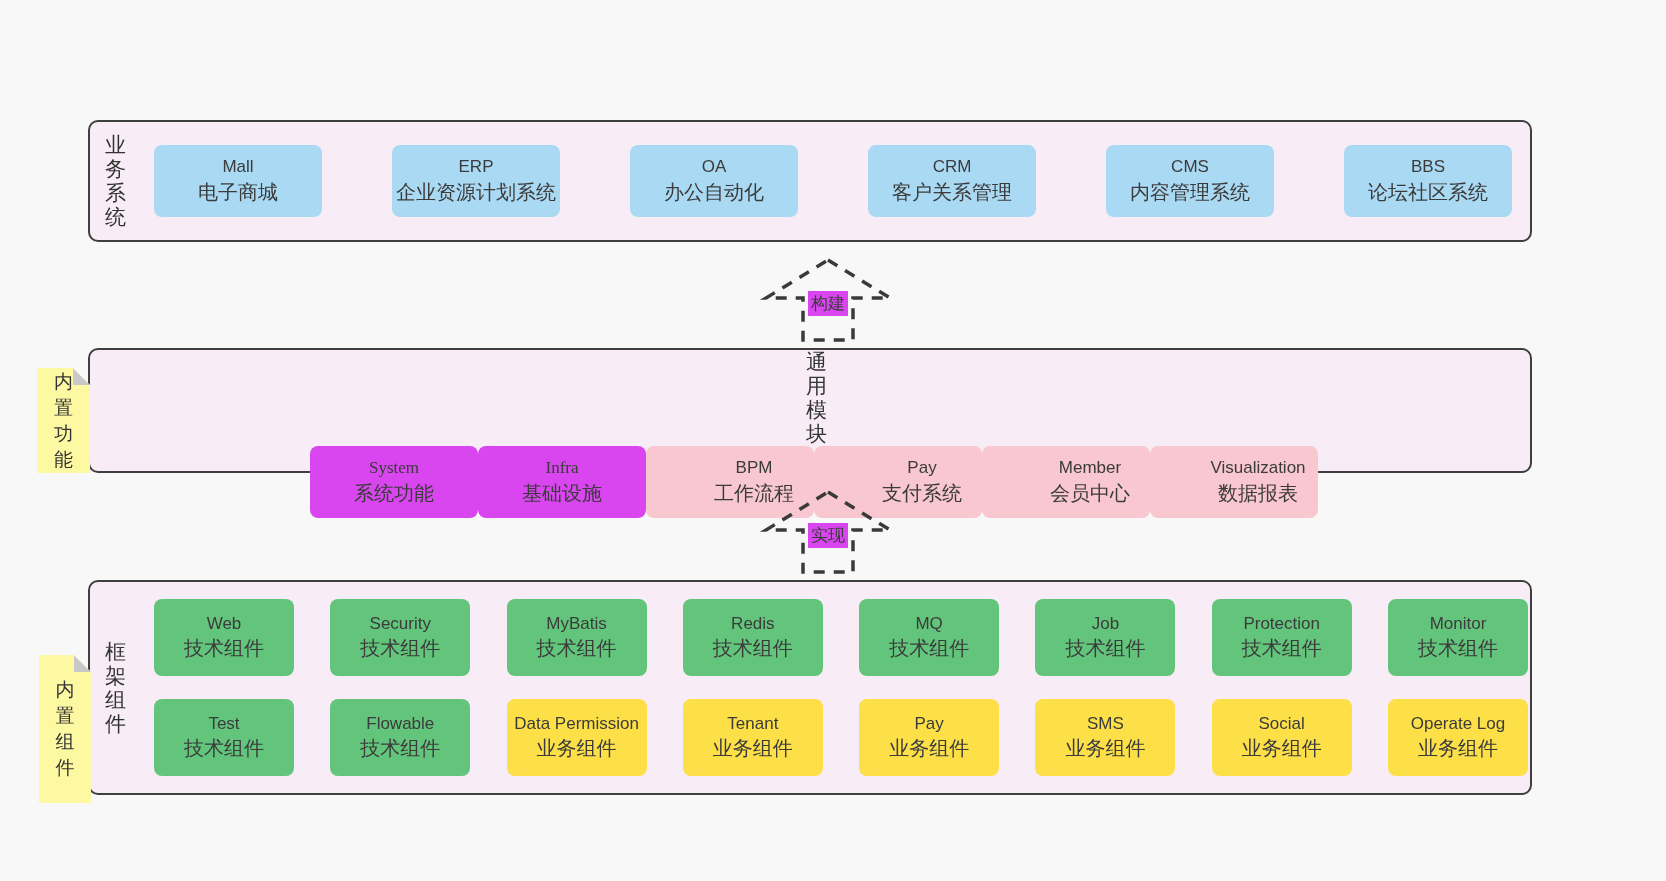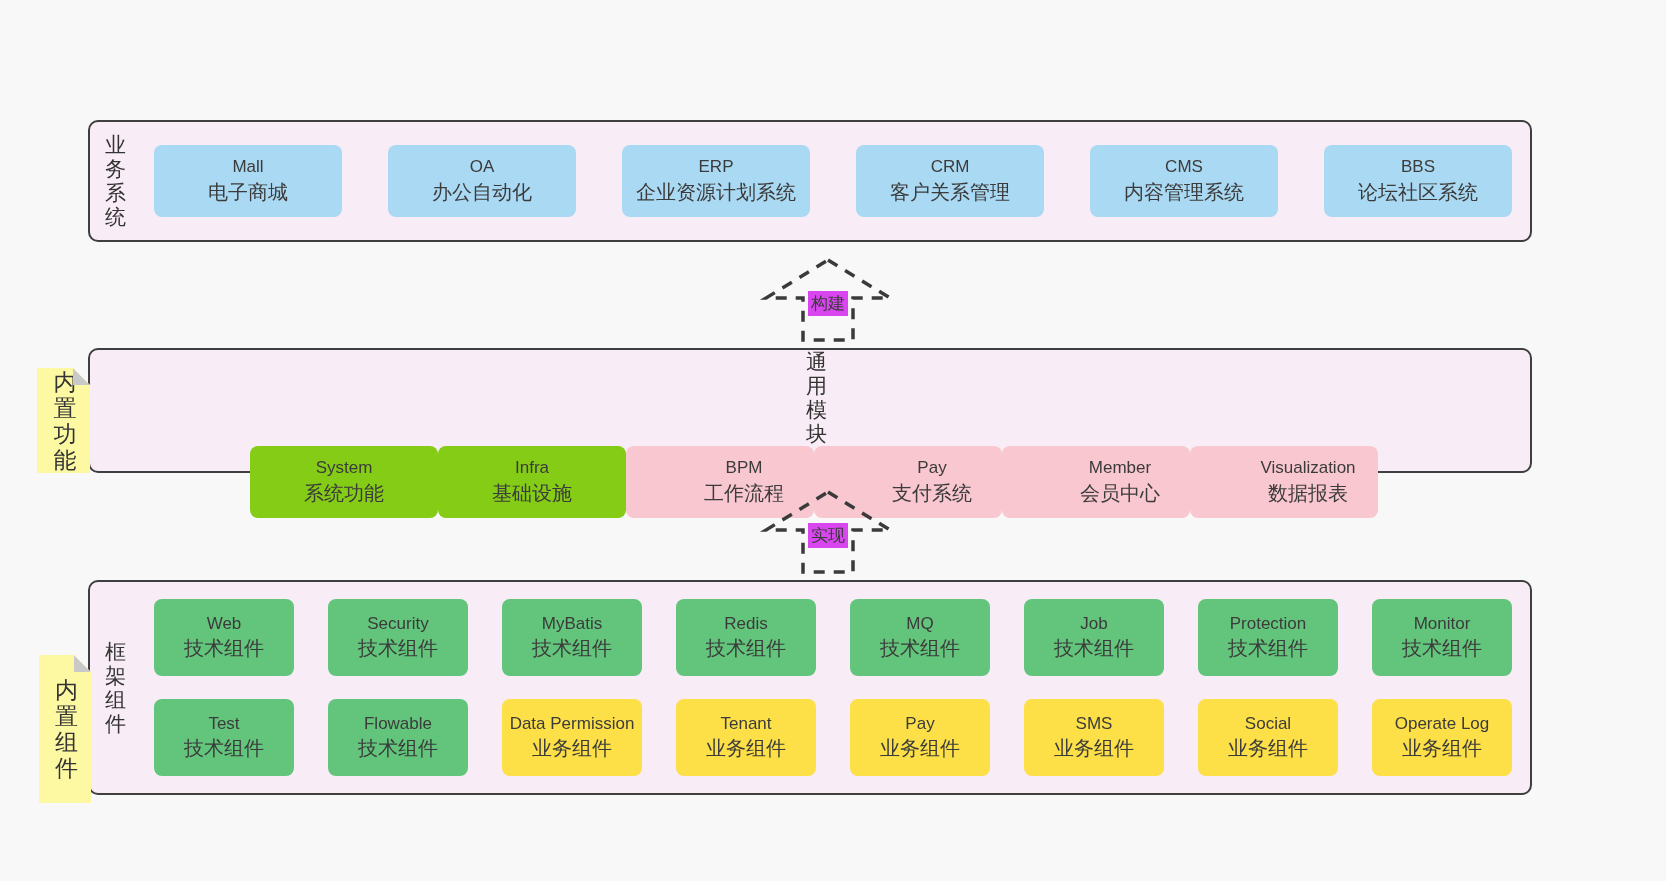--- a/index.html
+++ b/index.html
@@ -50,36 +50,36 @@
     display:flex;
     flex-direction:column;
     justify-content:center;
     align-items:center;
     text-align:center;
     line-height:1.35;
   }
   .box .name { font-size:17px; }
   .box .desc { font-size:20px; }
 
-  .box-lg { width:188px; height:72px; }
+  .box-lg { width:168px; height:72px; }
   .box-sm { width:140px; height:77px; }
 
   .blue       { background:#aad9f3; }
-  .red        { background:#84cc16; }
+  .red        { background:#d946ef;font-family:Liberation Serif, serif; }
   .pink       { background:#f9c7cf;padding-left:48px; }
   .green      { background:#62c57b; }
   .lightgreen { background:#fde047; }
 
   
   .rows {
     flex:1;
     display:flex;
     flex-direction:column;
     gap:23px;
-    padding:0 18px 0 26px;
+    padding:0 2px 0 26px;
   }
   .row { display:flex; justify-content:space-between; align-items:center; }
 
   
   .sticky {
     position:absolute;
     background:#fdf9a3;
     clip-path:polygon(0 0, calc(100% - 17px) 0, 100% 17px, 100% 100%, 0 100%);
     display:flex;
     justify-content:center;
@@ -89,21 +89,21 @@
   .sticky-1 { left:37px; top:368px; width:53px; height:105px; }
   .sticky-2 { left:39px; top:655px; width:52px; height:148px; }
   .sticky .fold {
     position:absolute; top:0; right:0;
     width:17px; height:17px;
     background:#c9c9c9;
     clip-path:polygon(0 0, 100% 100%, 0 100%);
   }
   .sticky .vtext {
     width:20px;
-    font-size:23px;
+    font-size:19px;
     line-height:26px;
     word-break:break-all;
     text-align:center;
     color:#333;
   }
 
   
   .arrow {
     position:absolute;
     left:758px;
@@ -127,26 +127,26 @@
 <body>
 
 <div class="band band-1">
   <div class="vlabel">业务系统</div>
   <div class="boxes">
     <div class="box box-lg blue">
       <span class="name">Mall</span>
       <span class="desc">电子商城</span>
     </div>
     <div class="box box-lg blue">
+      <span class="name">ERP</span>
+      <span class="desc">企业资源计划系统</span>
+    </div>
+    <div class="box box-lg blue">
       <span class="name">OA</span>
       <span class="desc">办公自动化</span>
-    </div>
-    <div class="box box-lg blue">
-      <span class="name">ERP</span>
-      <span class="desc">企业资源计划系统</span>
     </div>
     <div class="box box-lg blue">
       <span class="name">CRM</span>
       <span class="desc">客户关系管理</span>
     </div>
     <div class="box box-lg blue">
       <span class="name">CMS</span>
       <span class="desc">内容管理系统</span>
     </div>
     <div class="box box-lg blue">

